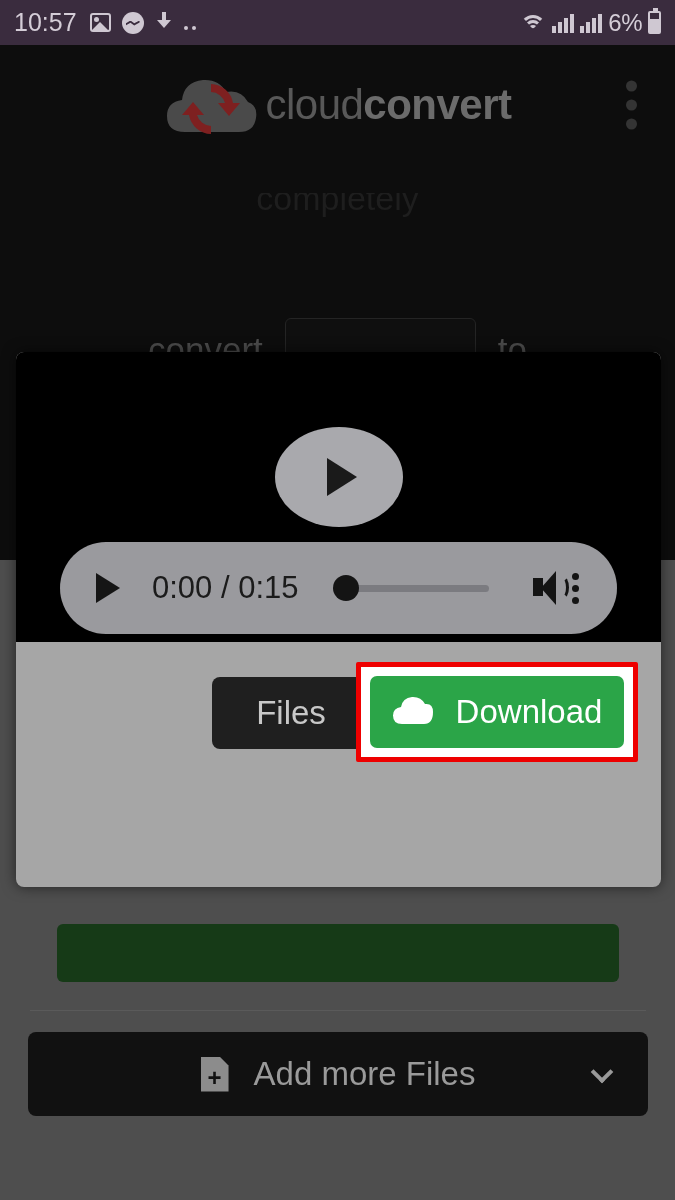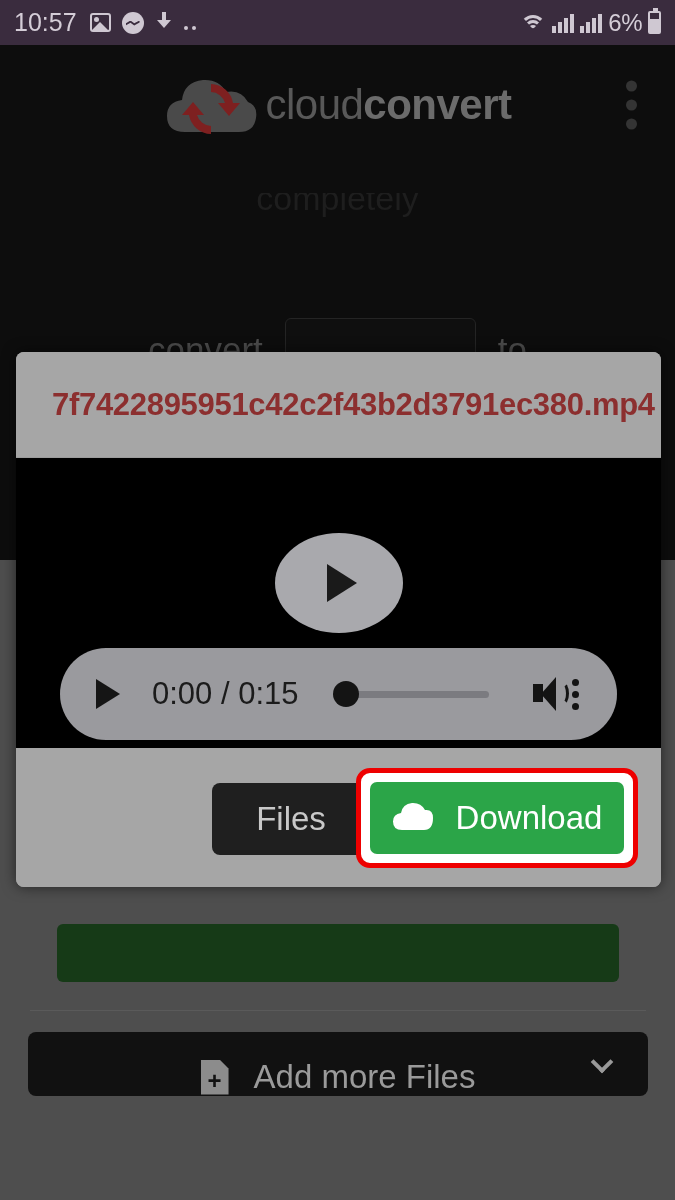--- a/index.html
+++ b/index.html
@@ -147,23 +147,23 @@
   }
   .green-btn-bg {
     position: absolute; left: 57px; top: 364px; width: 562px; height: 58px;
     background: #163a17; border-radius: 6px;
   }
   .divider {
     position: absolute; left: 30px; top: 450px; width: 616px; height: 1px;
     background: #5a5a5a;
   }
   .addmore {
-    position: absolute; left: 28px; top: 472px; width: 620px; height: 64px;
+    position: absolute; left: 28px; top: 472px; width: 620px; height: 84px;
     background: #111111; border-radius: 8px;
-    display: flex; align-items: flex-end; justify-content: center; position: absolute;
+    display: flex; align-items: center; justify-content: center; position: absolute;
   }
   .addmore-inner { display: flex; align-items: center; gap: 25px; }
   .file-plus {
     width: 28px; height: 35px; background: #8c8c8c; position: relative;
     clip-path: polygon(0 0, 68% 0, 100% 26%, 100% 100%, 0 100%);
   }
   .file-plus::after {
     content: "+"; position: absolute; left: 0; right: 0; bottom: -3px; text-align: center;
     color: #111; font-size: 24px; line-height: 34px; font-weight: bold;
   }
@@ -237,21 +237,21 @@
     height: 139px; background: #a6a6a6; position: relative;
   }
   .close-btn {
     position: absolute; left: 196px; top: 35px; width: 158px; height: 72px;
     background: #1f1f1f; border-radius: 8px;
     display: flex; align-items: center; justify-content: center;
     color: #c8c8c8; font-size: 33px; cursor: pointer;
   }
   .highlight-box {
     position: absolute; left: 340px; top: 20px; width: 282px; height: 100px;
-    border: 5px solid #ee0000; background: #ffffff; border-radius: 14px;
+    border: 5px solid #ee0000; background: #ffffff; border-radius: 2px;
     padding: 9px;
   }
   .download-btn {
     width: 100%; height: 100%; background: #2ba548; border-radius: 7px;
     display: flex; align-items: center; justify-content: center; gap: 22px;
     cursor: pointer;
   }
   .cloud-dl { width: 42px; height: 32px; position: relative; }
   .dl-label { font-size: 33px; color: #fff; }
 </style>
@@ -332,23 +332,20 @@
         <div class="addmore-inner">
           <span class="file-plus"></span>
           <span class="addmore-label">Add more Files</span>
         </div>
         <span class="addmore-chev"></span>
       </div>
     </div>
   </div>
 
   <div class="modal">
-    <div class="modal-header">
-      <span class="modal-title">7f7422895951c42c2f43b2d3791ec380.mp4</span>
-    </div>
 
     <div class="video-area">
       <div class="big-play"></div>
 
       <div class="controls">
         <span class="ctl-play"></span>
         <span class="ctl-time">0:00 / 0:15</span>
         <span class="scrub">
           <span class="scrub-track"></span>
           <span class="scrub-thumb"></span>

